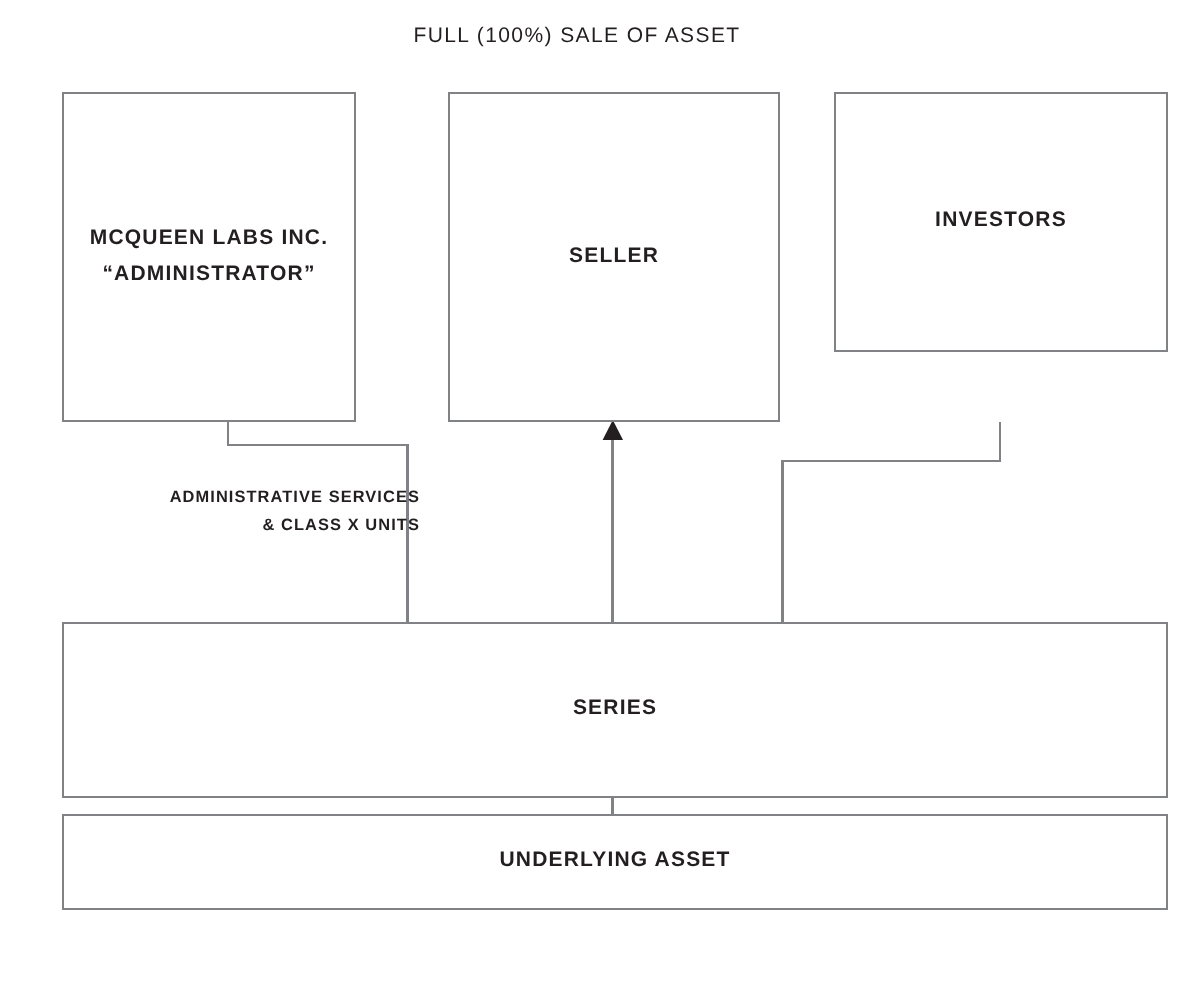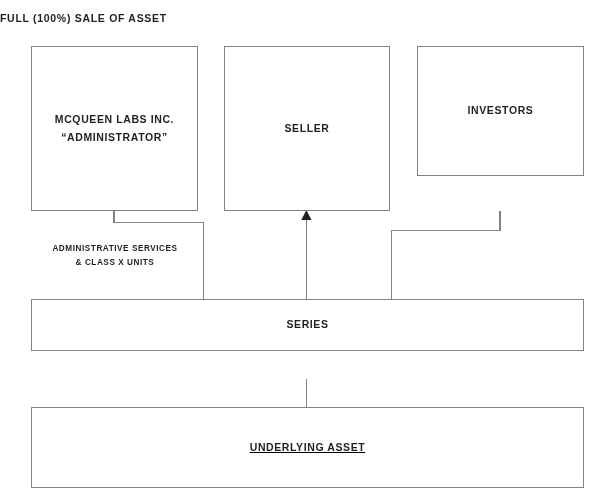--- a/index.html
+++ b/index.html
@@ -42,41 +42,41 @@
     letter-spacing: 0.6px;
     color: #231f20;
     line-height: 1.65;
     white-space: pre-line;
   }
   #diagram-title {
     position: absolute;
     left: 0;
     top: 12px;
     width: 577px;
-    text-align: left;
+    text-align: center;
     font-size: 10.5px;
-    font-weight: bold;
+    font-weight: normal;
     letter-spacing: 0.7px;
     color: #231f20;
   }
   .edge-label {
     position: absolute;
-    text-align: center;
+    text-align: right;
     font-size: 8.2px;
     font-weight: bold;
     letter-spacing: 0.55px;
     color: #231f20;
     line-height: 1.75;
     white-space: pre-line;
   }
-  #box-administrator { left: 31px;  top: 46px;  width: 167px; height: 165px; }
+  #box-administrator { left: 31px;  top: 46px;  width: 147px; height: 165px; }
   #box-seller        { left: 224px; top: 46px;  width: 166px; height: 165px; text-align: center; }
   #box-investors     { left: 417px; top: 46px;  width: 167px; height: 130px; }
-  #box-series        { left: 31px;  top: 299px; width: 553px; height: 52px; }
-  #box-underlying-asset { left: 31px; top: 407px; width: 553px; height: 81px; text-decoration: underline; }
+  #box-series        { left: 31px;  top: 311px; width: 553px; height: 88px; }
+  #box-underlying-asset { left: 31px; top: 407px; width: 553px; height: 48px; }
   #label-admin-services { left: 20px;  top: 242px; width: 190px; }
   #label-payment        { left: 231px; top: 242px; width: 152px; }
   #label-class-a        { left: 408px; top: 252px; width: 186px; }
 </style>
 </head>
 <body>
 
 <div id="diagram-root">
 
   <div id="diagram-title">FULL (100%) SALE OF ASSET</div>

